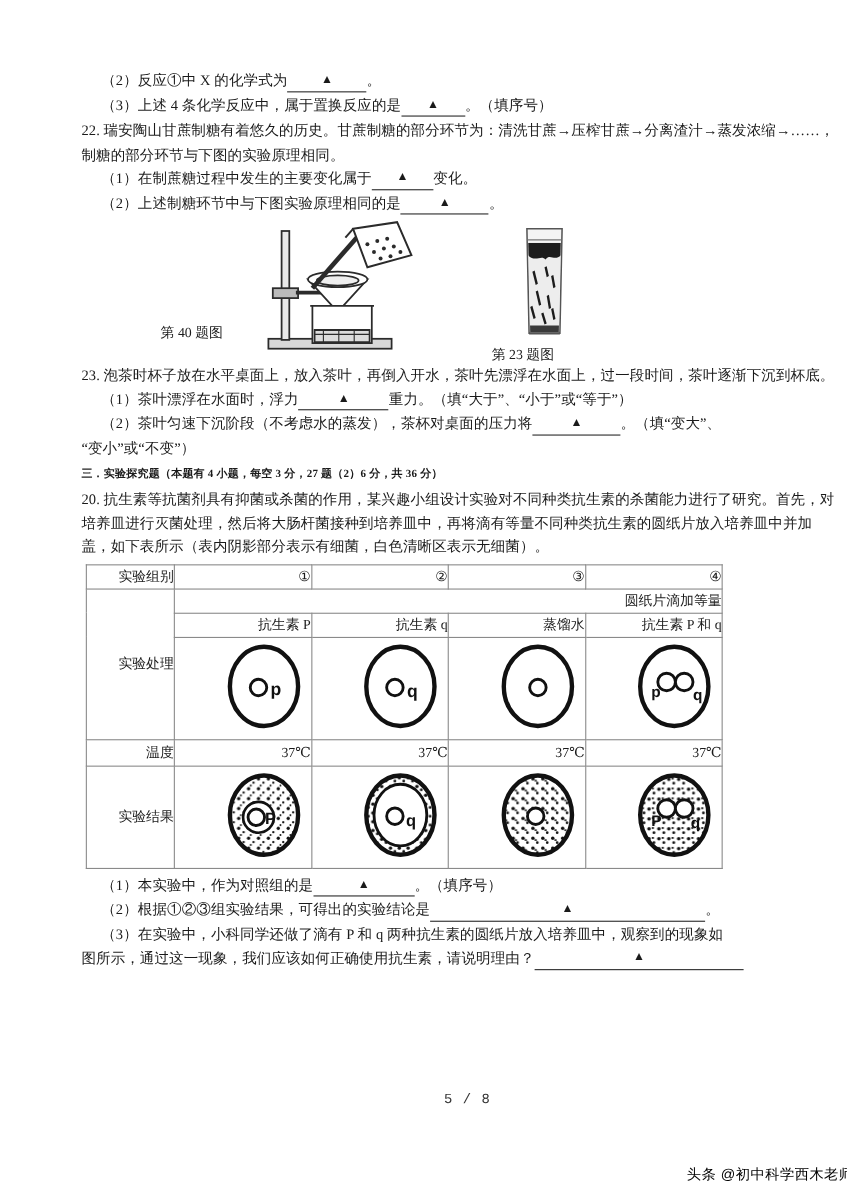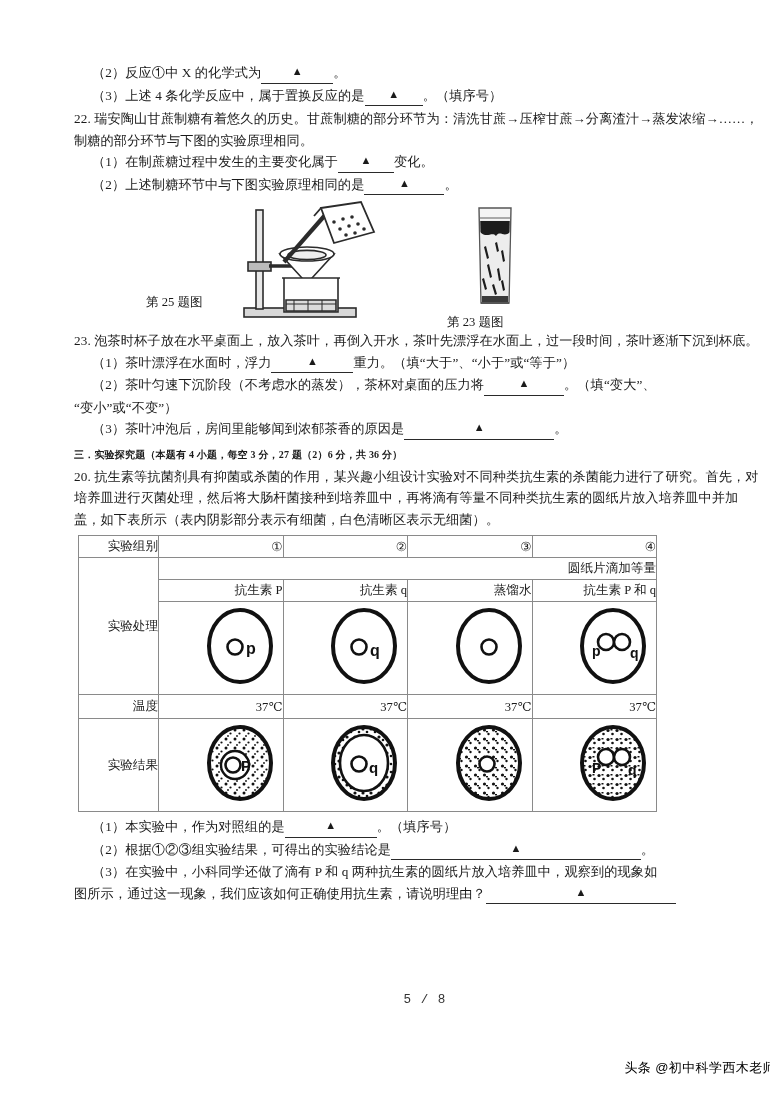--- a/index.html
+++ b/index.html
@@ -163,21 +163,21 @@
           <circle cx="130" cy="17" r="1.8"></circle>
             <circle cx="118" cy="29" r="1.8"></circle>
           <circle cx="127" cy="26" r="1.8"></circle>
             <circle cx="136" cy="24" r="1.8"></circle>
           <circle cx="124" cy="35" r="1.8"></circle>
             <circle cx="133" cy="33" r="1.8"></circle>
           <circle cx="142" cy="29" r="1.8"></circle>
         </g>
       </g>
     </svg>
-    <div class="fig-cap cap22">第 25 题图</div>
+    <div class="fig-cap cap22">第 40 题图</div>
 
     <svg class="glass" width="78" height="112" viewBox="0 0 78 112">
       <defs>
         <clipPath id="gclip">
             <path d="M24 8 L54 8 L52 100 L26 100 Z"></path>
           </clipPath>
       </defs>
       <path d="M23 6 L55 6 L53 101 L25 101 Z" fill="#f4f4f4" stroke="#555" stroke-width="1.4"></path>
       <g clip-path="url(#gclip)">
         <rect x="24" y="18" width="30" height="82" fill="#ededed"></rect>
@@ -208,23 +208,20 @@
     <span>泡茶时杯子放在水平桌面上，放入茶叶，再倒入开水，茶叶先漂浮在水面上，过一段时间，茶叶逐渐下沉到杯底。</span>
   </div>
   <div class="line indent">
     <span>（1）茶叶漂浮在水面时，浮力</span><span class="blank" style="width:82px"><span class="tri">▲</span></span><span>重力。（填“大于”、“小于”或“等于”）</span>
   </div>
   <div class="line indent">
     <span>（2）茶叶匀速下沉阶段（不考虑水的蒸发），茶杯对桌面的压力将</span><span class="blank" style="width:80px"><span class="tri">▲</span></span><span>。（填“变大”、</span>
   </div>
   <div class="line">
     <span>“变小”或“不变”）</span>
-  </div>
-  <div class="line indent">
-    <span>（3）茶叶冲泡后，房间里能够闻到浓郁茶香的原因是</span><span class="blank" style="width:150px"><span class="tri">▲</span></span><span>。</span>
   </div>
 
   <div class="sec-head">三．实验探究题（本题有 4 小题，每空 3 分，27 题（2）6 分，共 36 分）</div>
 
   <div class="line wrap">
     <span>20.</span>
     <span>抗生素等抗菌剂具有抑菌或杀菌的作用，某兴趣小组设计实验对不同种类抗生素的杀菌能力进行了研究。首先，对培养皿进行灭菌处理，然后将大肠杆菌接种到培养皿中，再将滴有等量不同种类抗生素的圆纸片放入培养皿中并加盖，如下表所示（表内阴影部分表示有细菌，白色清晰区表示无细菌）。</span>
   </div>
 
   <table class="exp">

